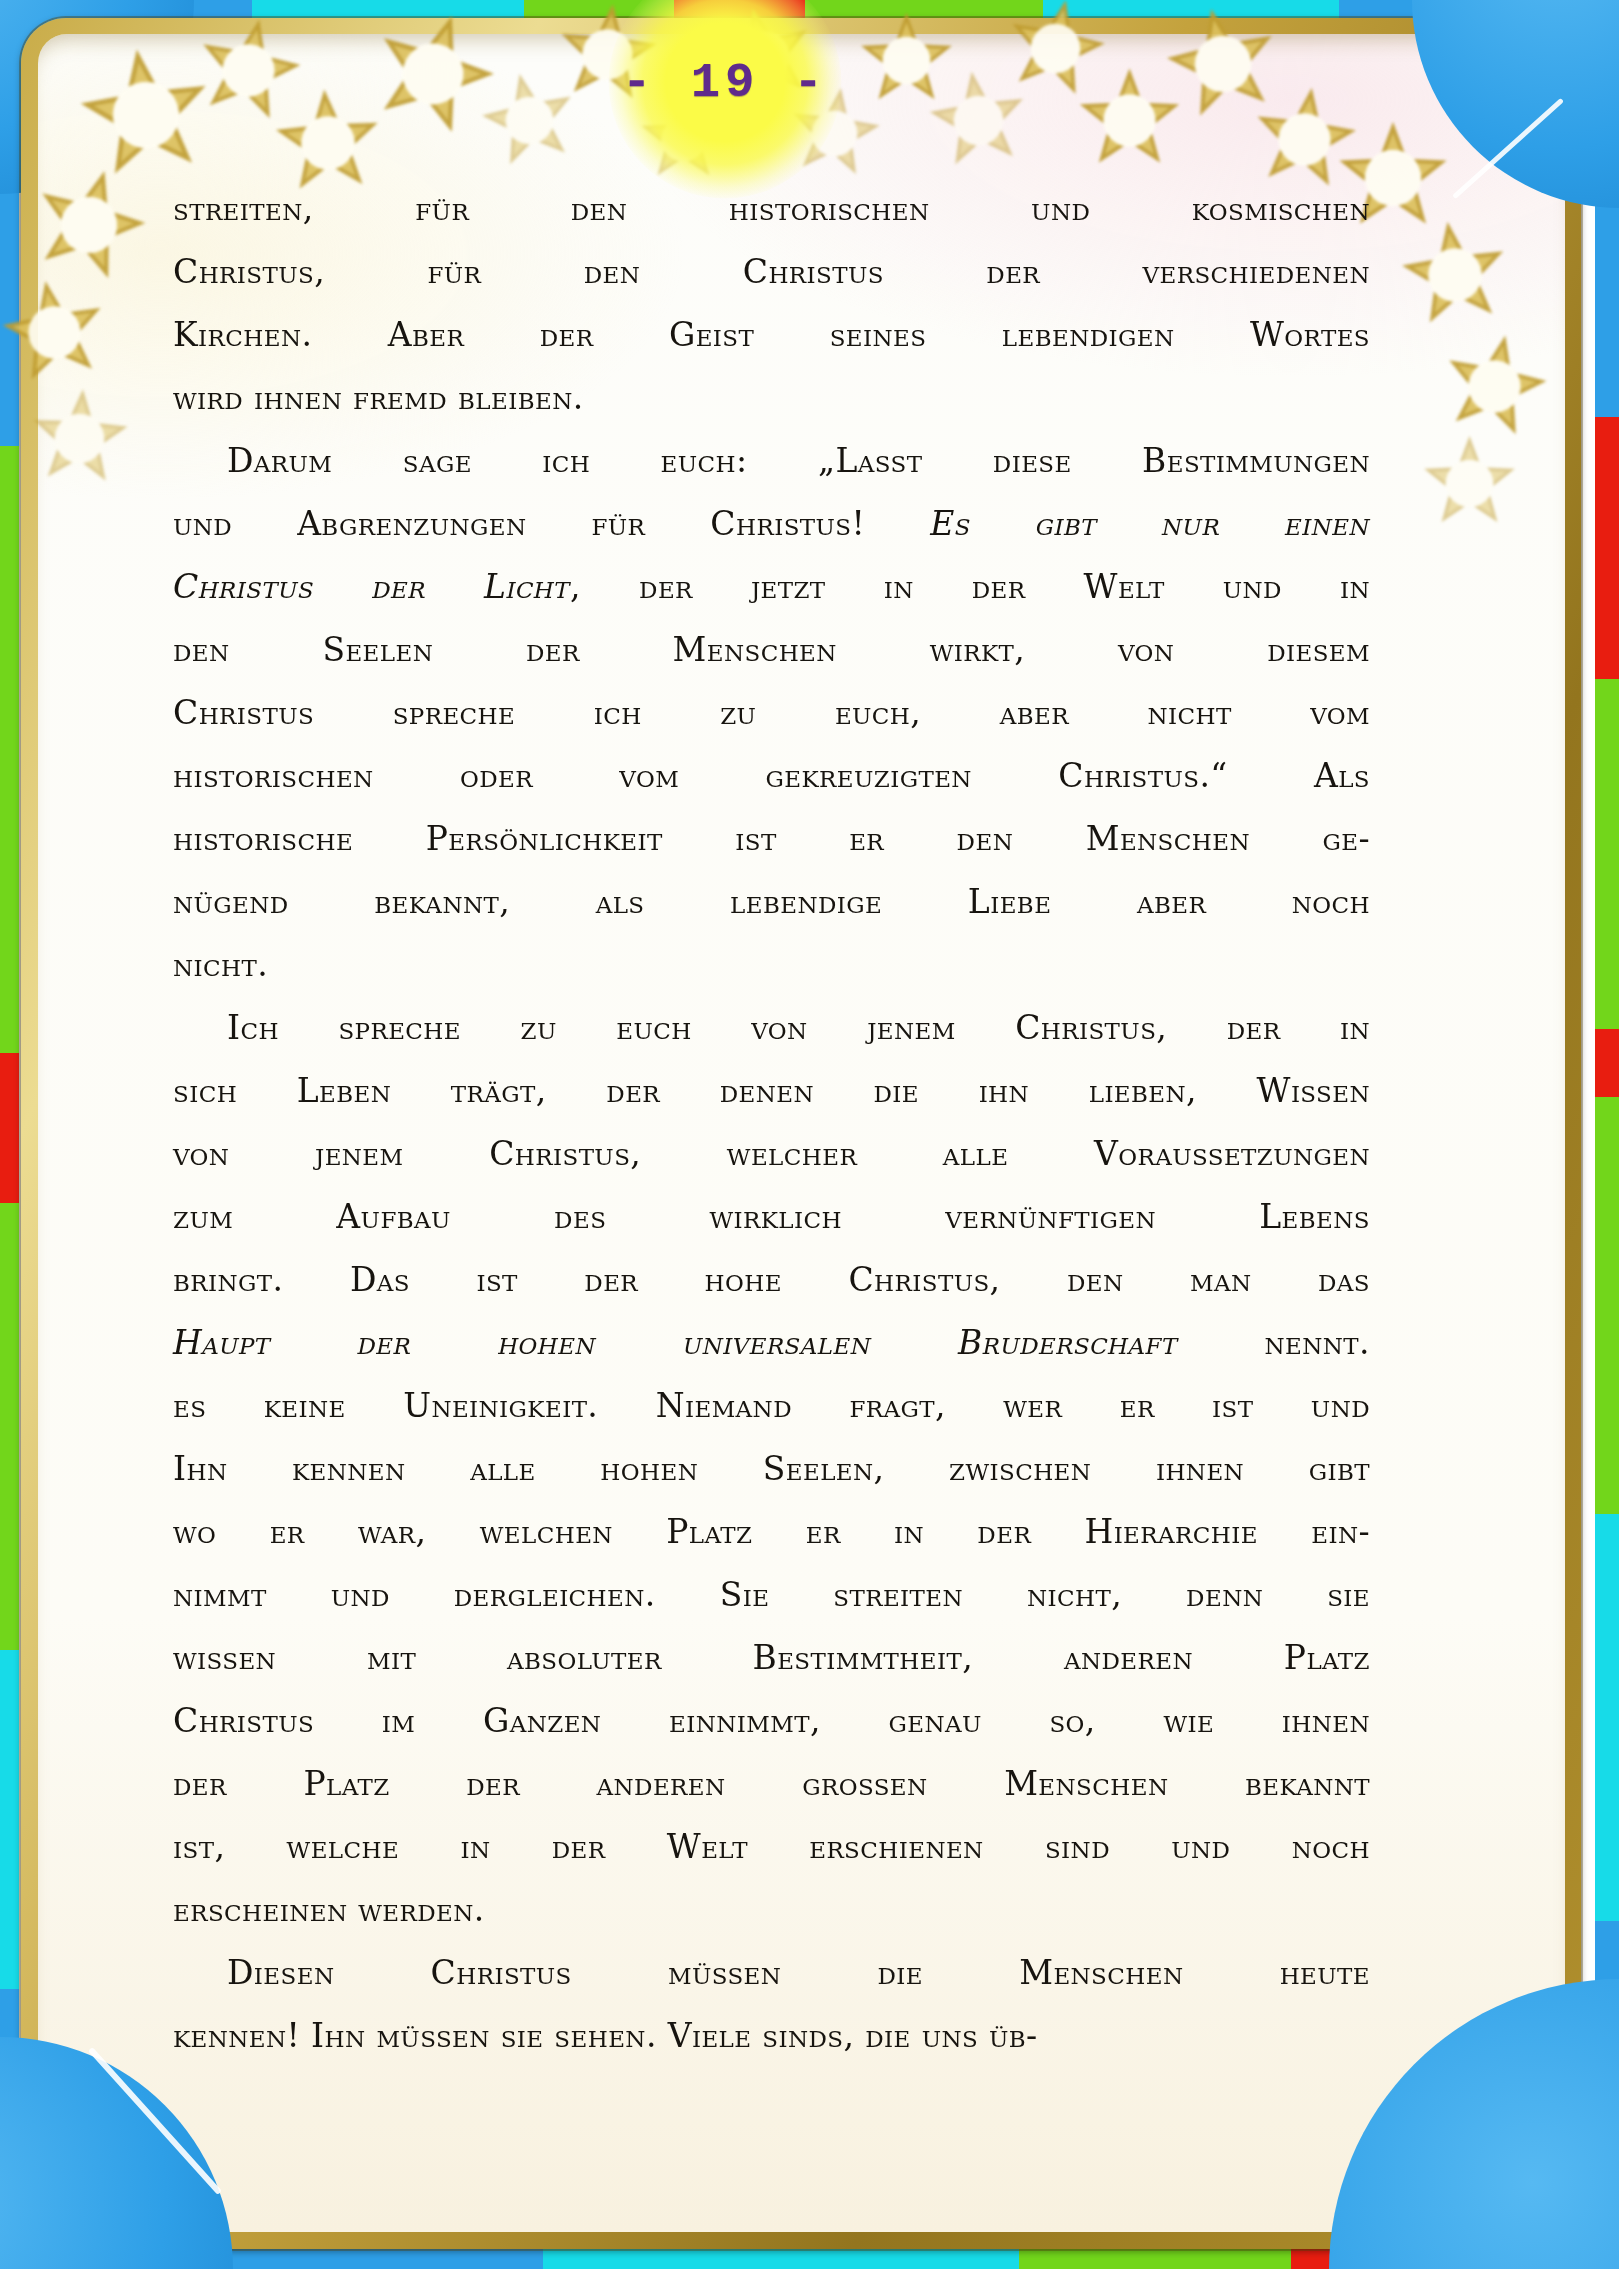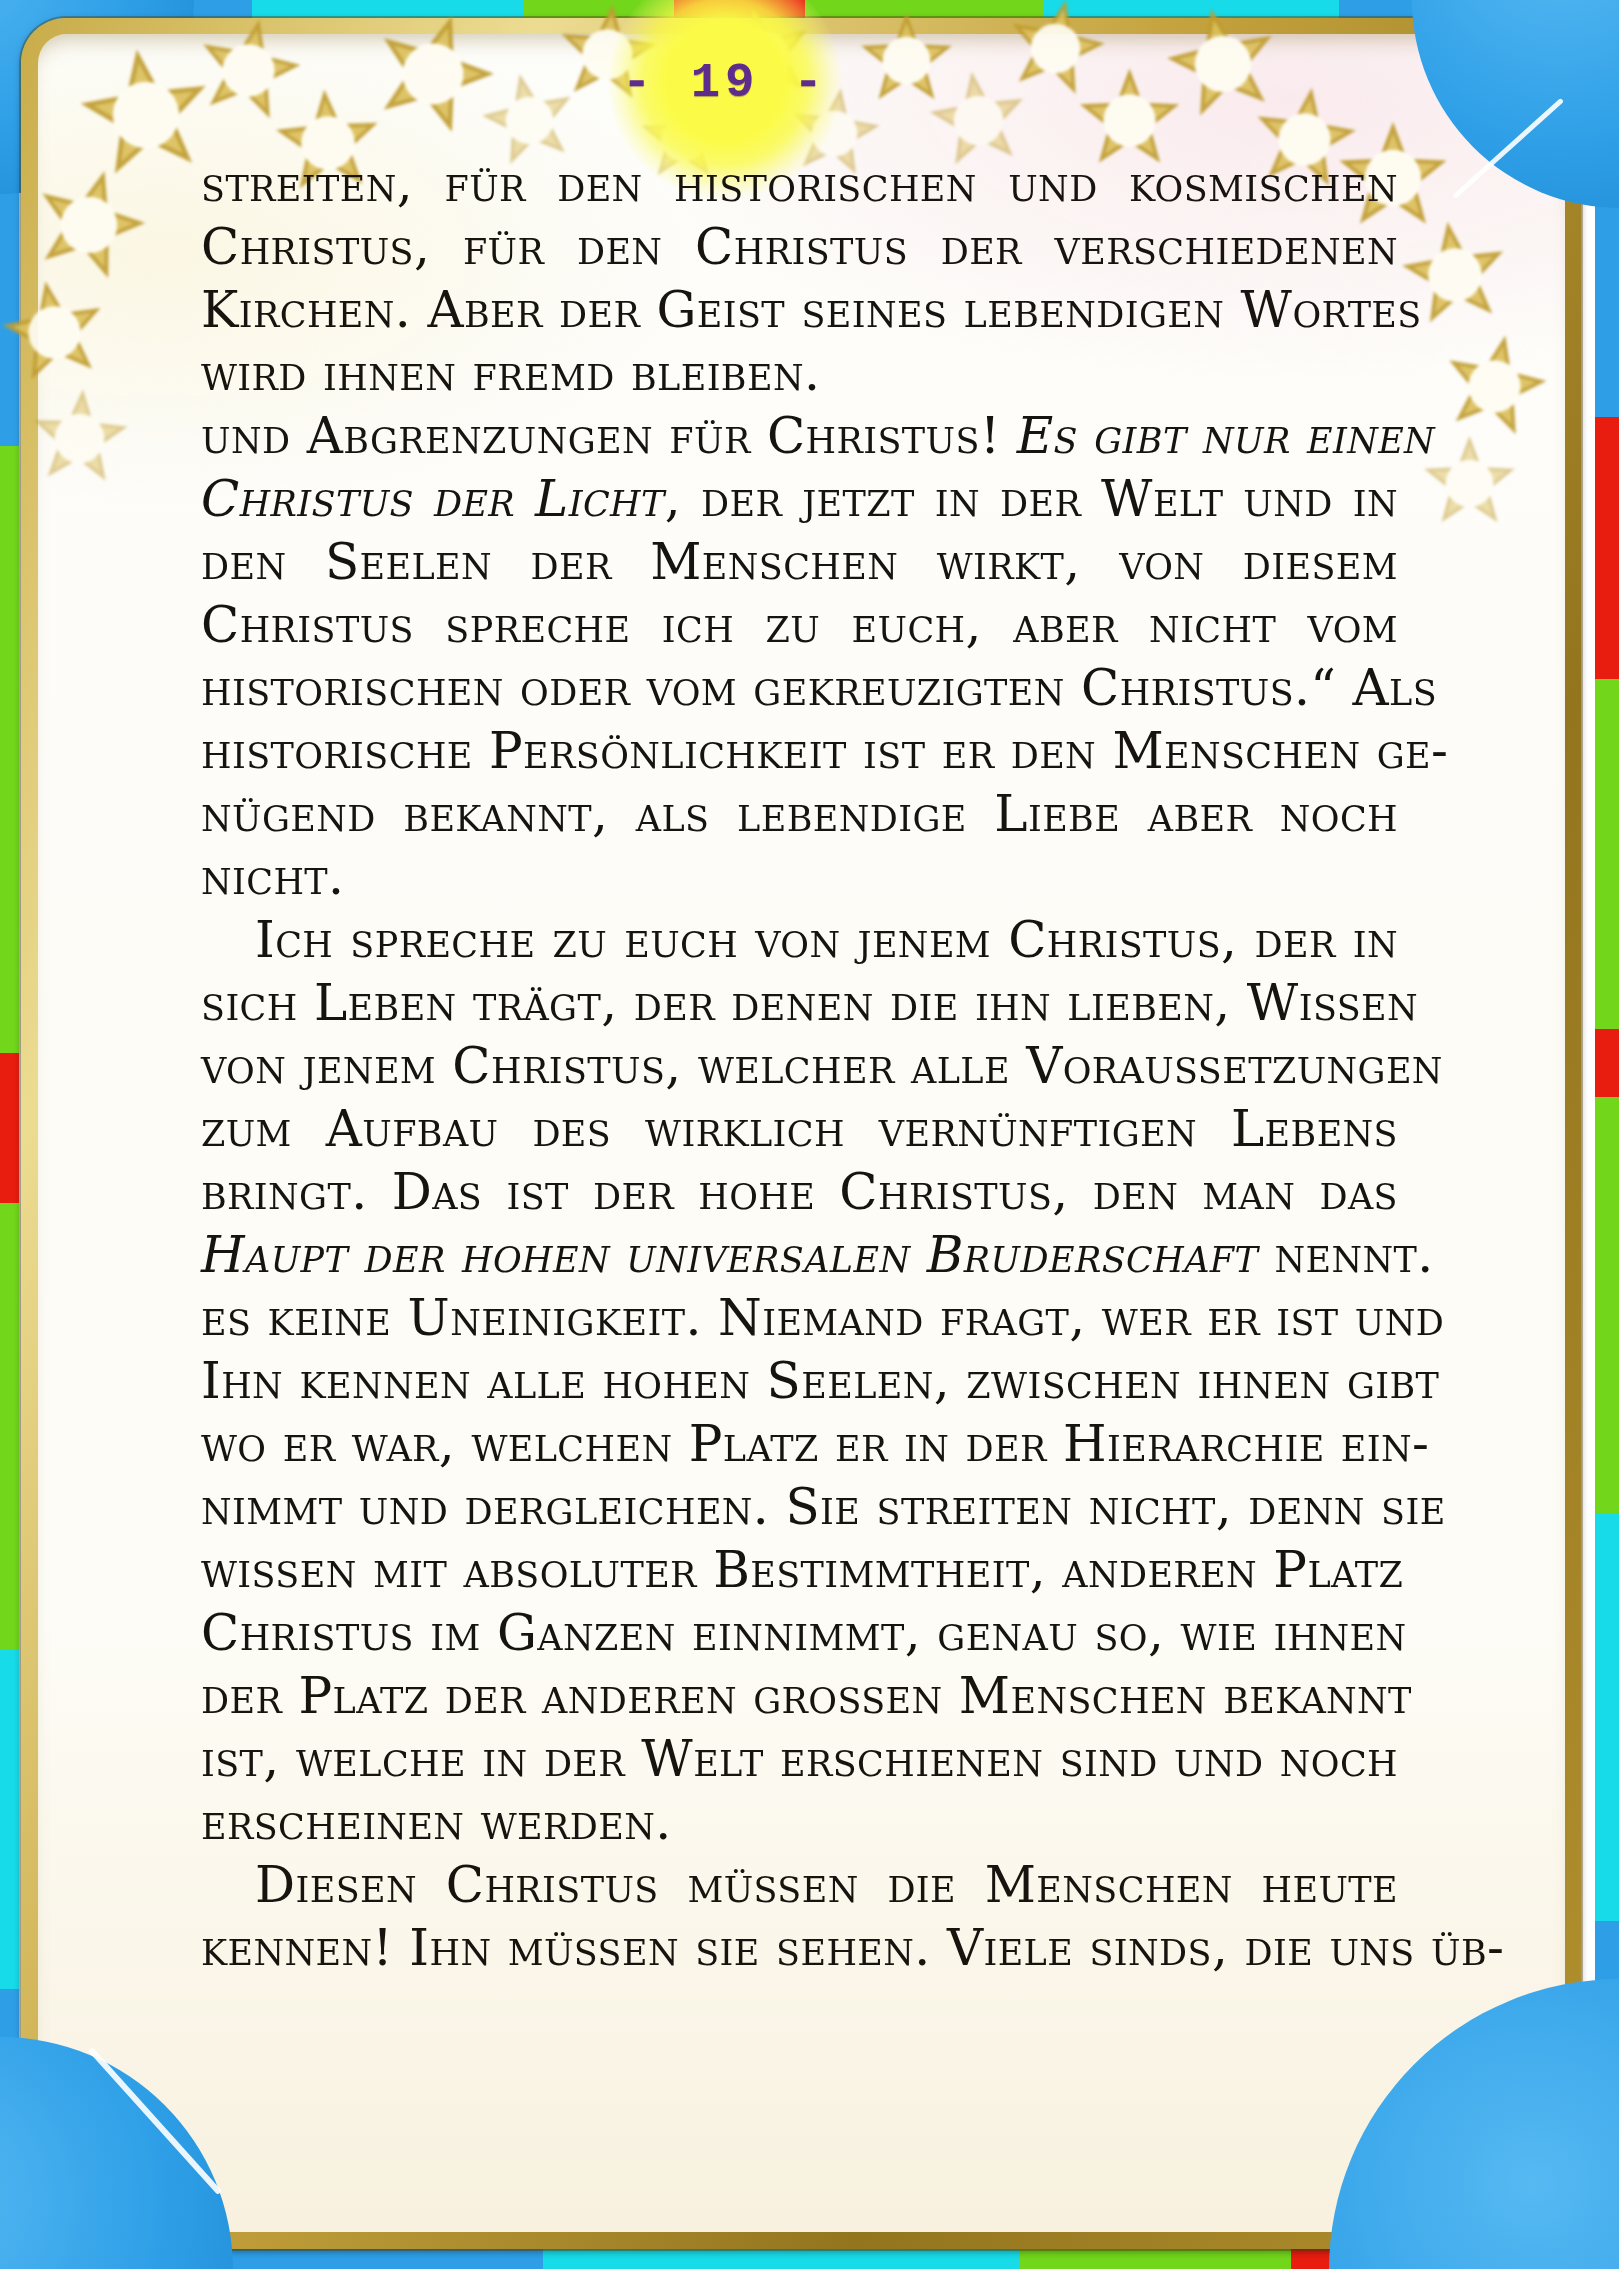--- a/index.html
+++ b/index.html
@@ -51,23 +51,23 @@
   .stars{position:absolute;inset:0;z-index:4;pointer-events:none;}
   .stars svg{position:absolute;}
   
   .page-circle{position:absolute;z-index:6;left:725px;top:82px;transform:translate(-50%,-50%);
     width:233px;height:233px;border-radius:50%;
     background:radial-gradient(circle,#fbfb47 0 36%,rgba(250,250,71,.8) 50%,rgba(250,250,110,.3) 64%,rgba(250,250,120,0) 72%);
     display:flex;align-items:center;justify-content:center;}
   .page-number{color:#5f2b8c;font-family:Liberation Mono, monospace;font-weight:bold;
     font-size:49px;letter-spacing:4.9px;text-shadow:0 1px 1px rgba(60,20,90,.4);}
   
-  .text-block{position:absolute;z-index:6;left:173px;top:153px;width:1197px;
-    font-size:50px;line-height:63px;color:#17140f;font-variant:small-caps;
-    letter-spacing:0.4px;margin-left:28px;}
+  .text-block{position:absolute;z-index:6;left:173px;top:177px;width:1197px;
+    font-size:33px;line-height:63px;color:#17140f;font-variant:small-caps;
+    letter-spacing:0.4px;}
   .line{text-align:justify;text-align-last:justify;white-space:nowrap;}
   .line.plain{text-align:left;text-align-last:left;}
   .line.indent{padding-left:54px;}
   .line i{font-style:italic;}
 </style>
 </head>
 <body>
 
 <div class="edge edge-top"></div>
 <div class="edge edge-bottom"></div>
@@ -202,20 +202,21 @@
 
 <div class="page-circle">
   <span class="page-number">- 19 -</span>
 </div>
 
 <div class="text-block">
     <div class="line"><span>streiten, für den historischen und kosmischen</span></div>
     <div class="line"><span>Christus, für den Christus der verschiedenen</span></div>
     <div class="line"><span>Kirchen. Aber der Geist seines lebendigen Wortes</span></div>
     <div class="line plain"><span>wird ihnen fremd bleiben.</span></div>
+    <div class="line indent"><span>Darum sage ich euch: „Lasst diese Bestimmungen</span></div>
     <div class="line"><span>und Abgrenzungen für Christus! </span><i>Es gibt nur einen</i></div>
     <div class="line"><i>Christus der Licht</i><span>, der jetzt in der Welt und in</span></div>
     <div class="line"><span>den Seelen der Menschen wirkt, von diesem</span></div>
     <div class="line"><span>Christus spreche ich zu euch, aber nicht vom</span></div>
     <div class="line"><span>historischen oder vom gekreuzigten Christus.“ Als</span></div>
     <div class="line"><span>historische Persönlichkeit ist er den Menschen ge-</span></div>
     <div class="line"><span>nügend bekannt, als lebendige Liebe aber noch</span></div>
     <div class="line plain"><span>nicht.</span></div>
     <div class="line indent"><span>Ich spreche zu euch von jenem Christus, der in</span></div>
     <div class="line"><span>sich Leben trägt, der denen die ihn lieben, Wissen</span></div>

